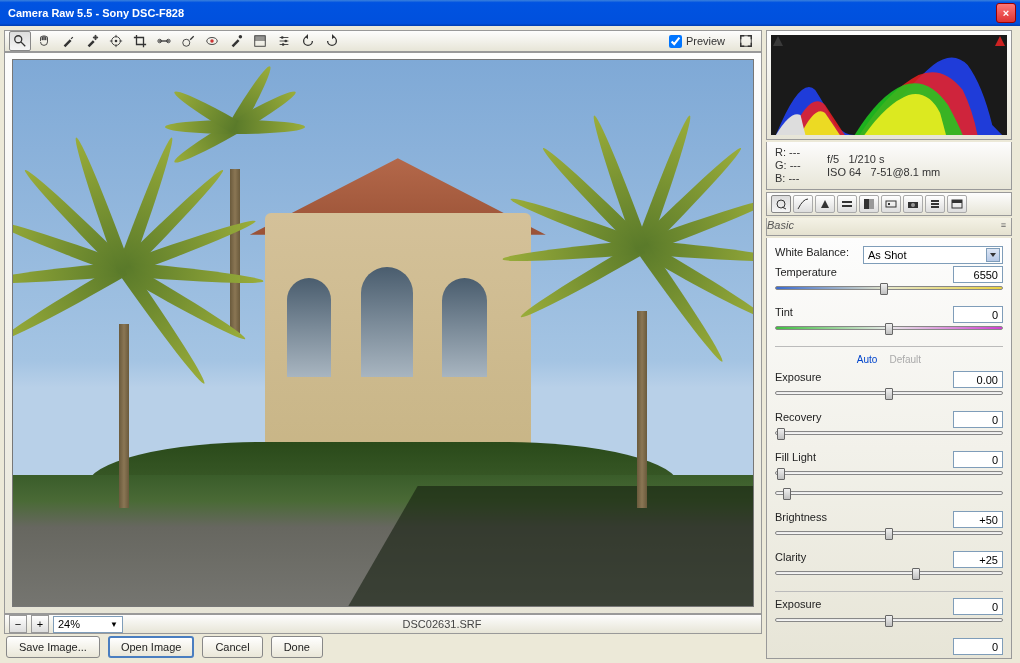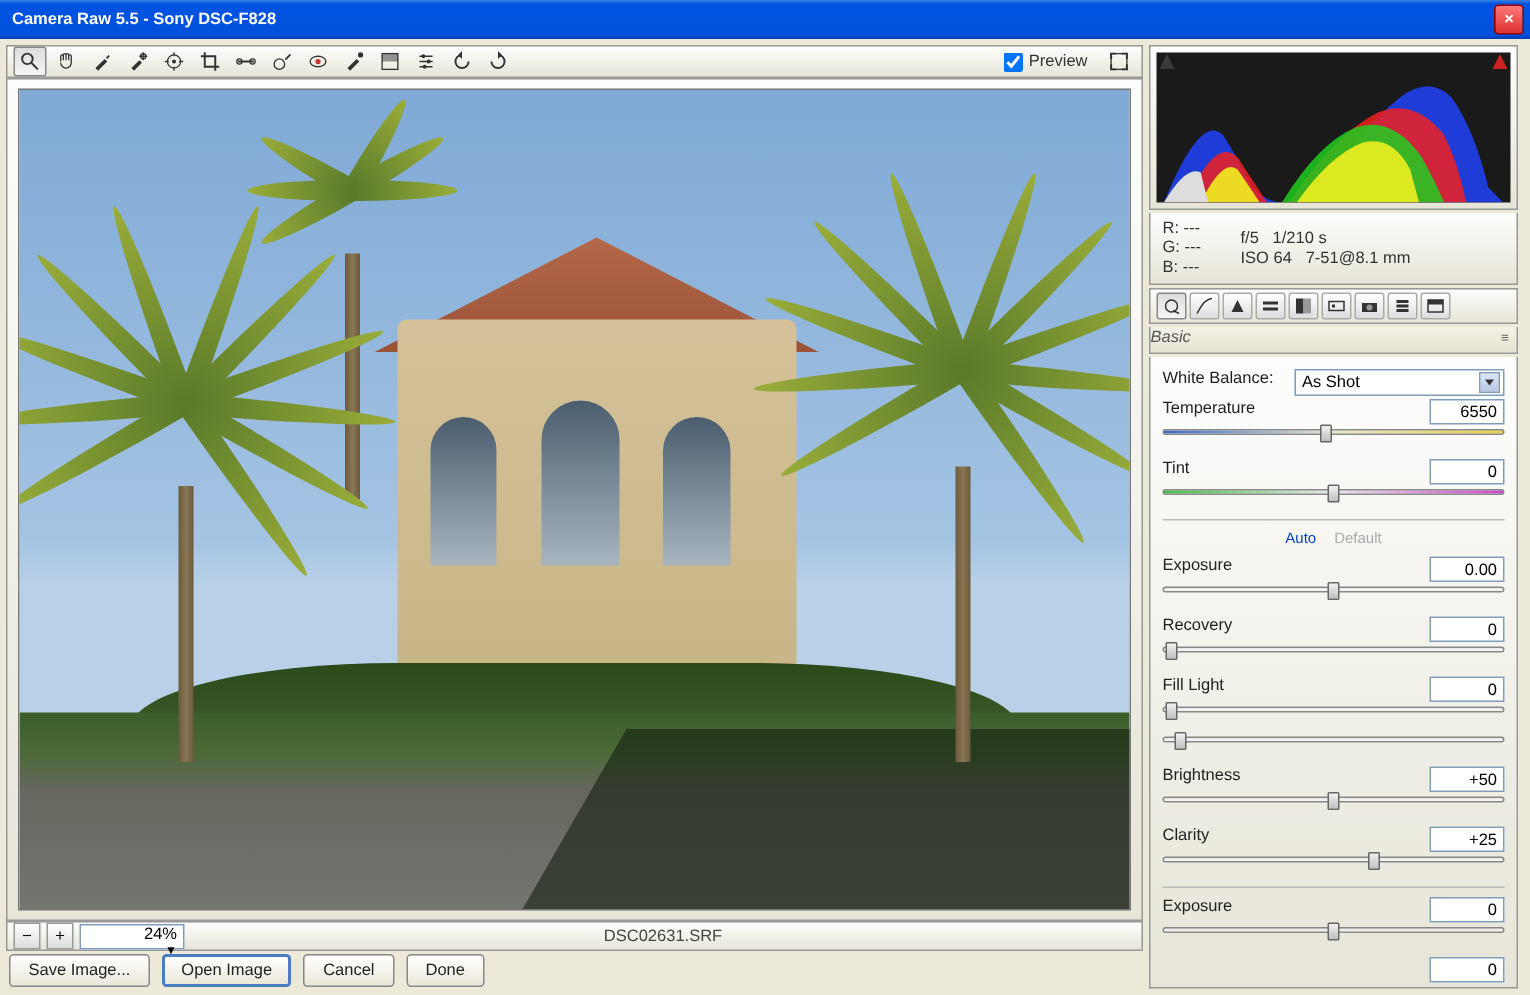--- a/index.html
+++ b/index.html
@@ -29,21 +29,21 @@
 .palm .trunk { position: absolute; bottom: 0; left: 50%; width: 10px; height: 60%; background: linear-gradient(to right, #6a5a3c, #8a7654, #6a5a3c); transform: translateX(-50%); }
 .palm .fronds { position: absolute; top: 0; left: 50%; transform: translateX(-50%); width: 280px; height: 200px; }
 .frond { position: absolute; left: 50%; top: 30%; width: 140px; height: 14px; background: linear-gradient(to right, #5a7a2a, #9aad3a); border-radius: 0 100% 100% 0 / 0 50% 50% 0; transform-origin: 0 50%; }
 .palm-left { left: -4%; top: 26%; width: 38%; height: 56%; }
 .palm-right { left: 66%; top: 22%; width: 38%; height: 60%; }
 .tall-palm { left: 26%; top: 0%; width: 8%; height: 50%; }
 .ground { position: absolute; left: 0; bottom: 0; width: 100%; height: 24%; background: linear-gradient(to bottom, #3a5d2a 0%, #4a6a36 20%, #676760 40%, #757570 100%); }
 .shadow { position: absolute; left: 50%; bottom: 0; width: 55%; height: 22%; background: rgba(20,30,15,0.6); transform: skewX(-30deg); }
 .hedge { position: absolute; bottom: 22%; left: 10%; width: 80%; height: 8%; background: linear-gradient(to bottom, #2a4a1a, #3a5a28); border-radius: 30% 30% 0 0 / 100% 100% 0 0; }
 .bottom-bar { height: 22px; background: linear-gradient(to bottom, #fdfdfd, #e7e5d7); border: 1px solid #999; display: flex; align-items: center; padding: 0 4px; gap: 4px; }
-.zoom-sel { width: 70px; height: 17px; border: 1px solid #7f9db9; background: white; padding: 0 4px; display: flex; align-items: flex-end; justify-content: space-between; flex-direction: column; }
+.zoom-sel { width: 70px; height: 17px; border: 1px solid #7f9db9; background: white; padding: 0 4px; display: flex; align-items: center; justify-content: space-between; }
 .zoom-btn { width: 18px; height: 18px; border: 1px solid #999; background: linear-gradient(to bottom, #fff, #ddd); display: flex; align-items: center; justify-content: center; }
 .footer-row { height: 30px; display: flex; align-items: center; padding: 0 2px; gap: 8px; }
 .btn { height: 22px; padding: 0 12px; border: 1px solid #888; background: linear-gradient(to bottom, #fff, #eae7d8); border-radius: 3px; display: flex; align-items: center; color: #222; }
 .btn.default { border: 2px solid #4a7ec0; padding: 0 11px; }
 .link { color: #0044cc; text-decoration: underline; }
 .histogram-box { height: 110px; background: linear-gradient(to bottom, #fdfdfd, #e7e5d7); border: 1px solid #999; padding: 4px; position: relative; }
 .histogram { width: 100%; height: 100%; background: #1a1a1a; position: relative; overflow: hidden; }
 .histogram .tri { position: absolute; top: 1px; width: 10px; height: 10px; background: #3a3a3a; clip-path: polygon(50% 0, 100% 100%, 0 100%); }
 .histogram .tri.left { left: 2px; }
 .histogram .tri.right { right: 2px; background: #cc2222; }

